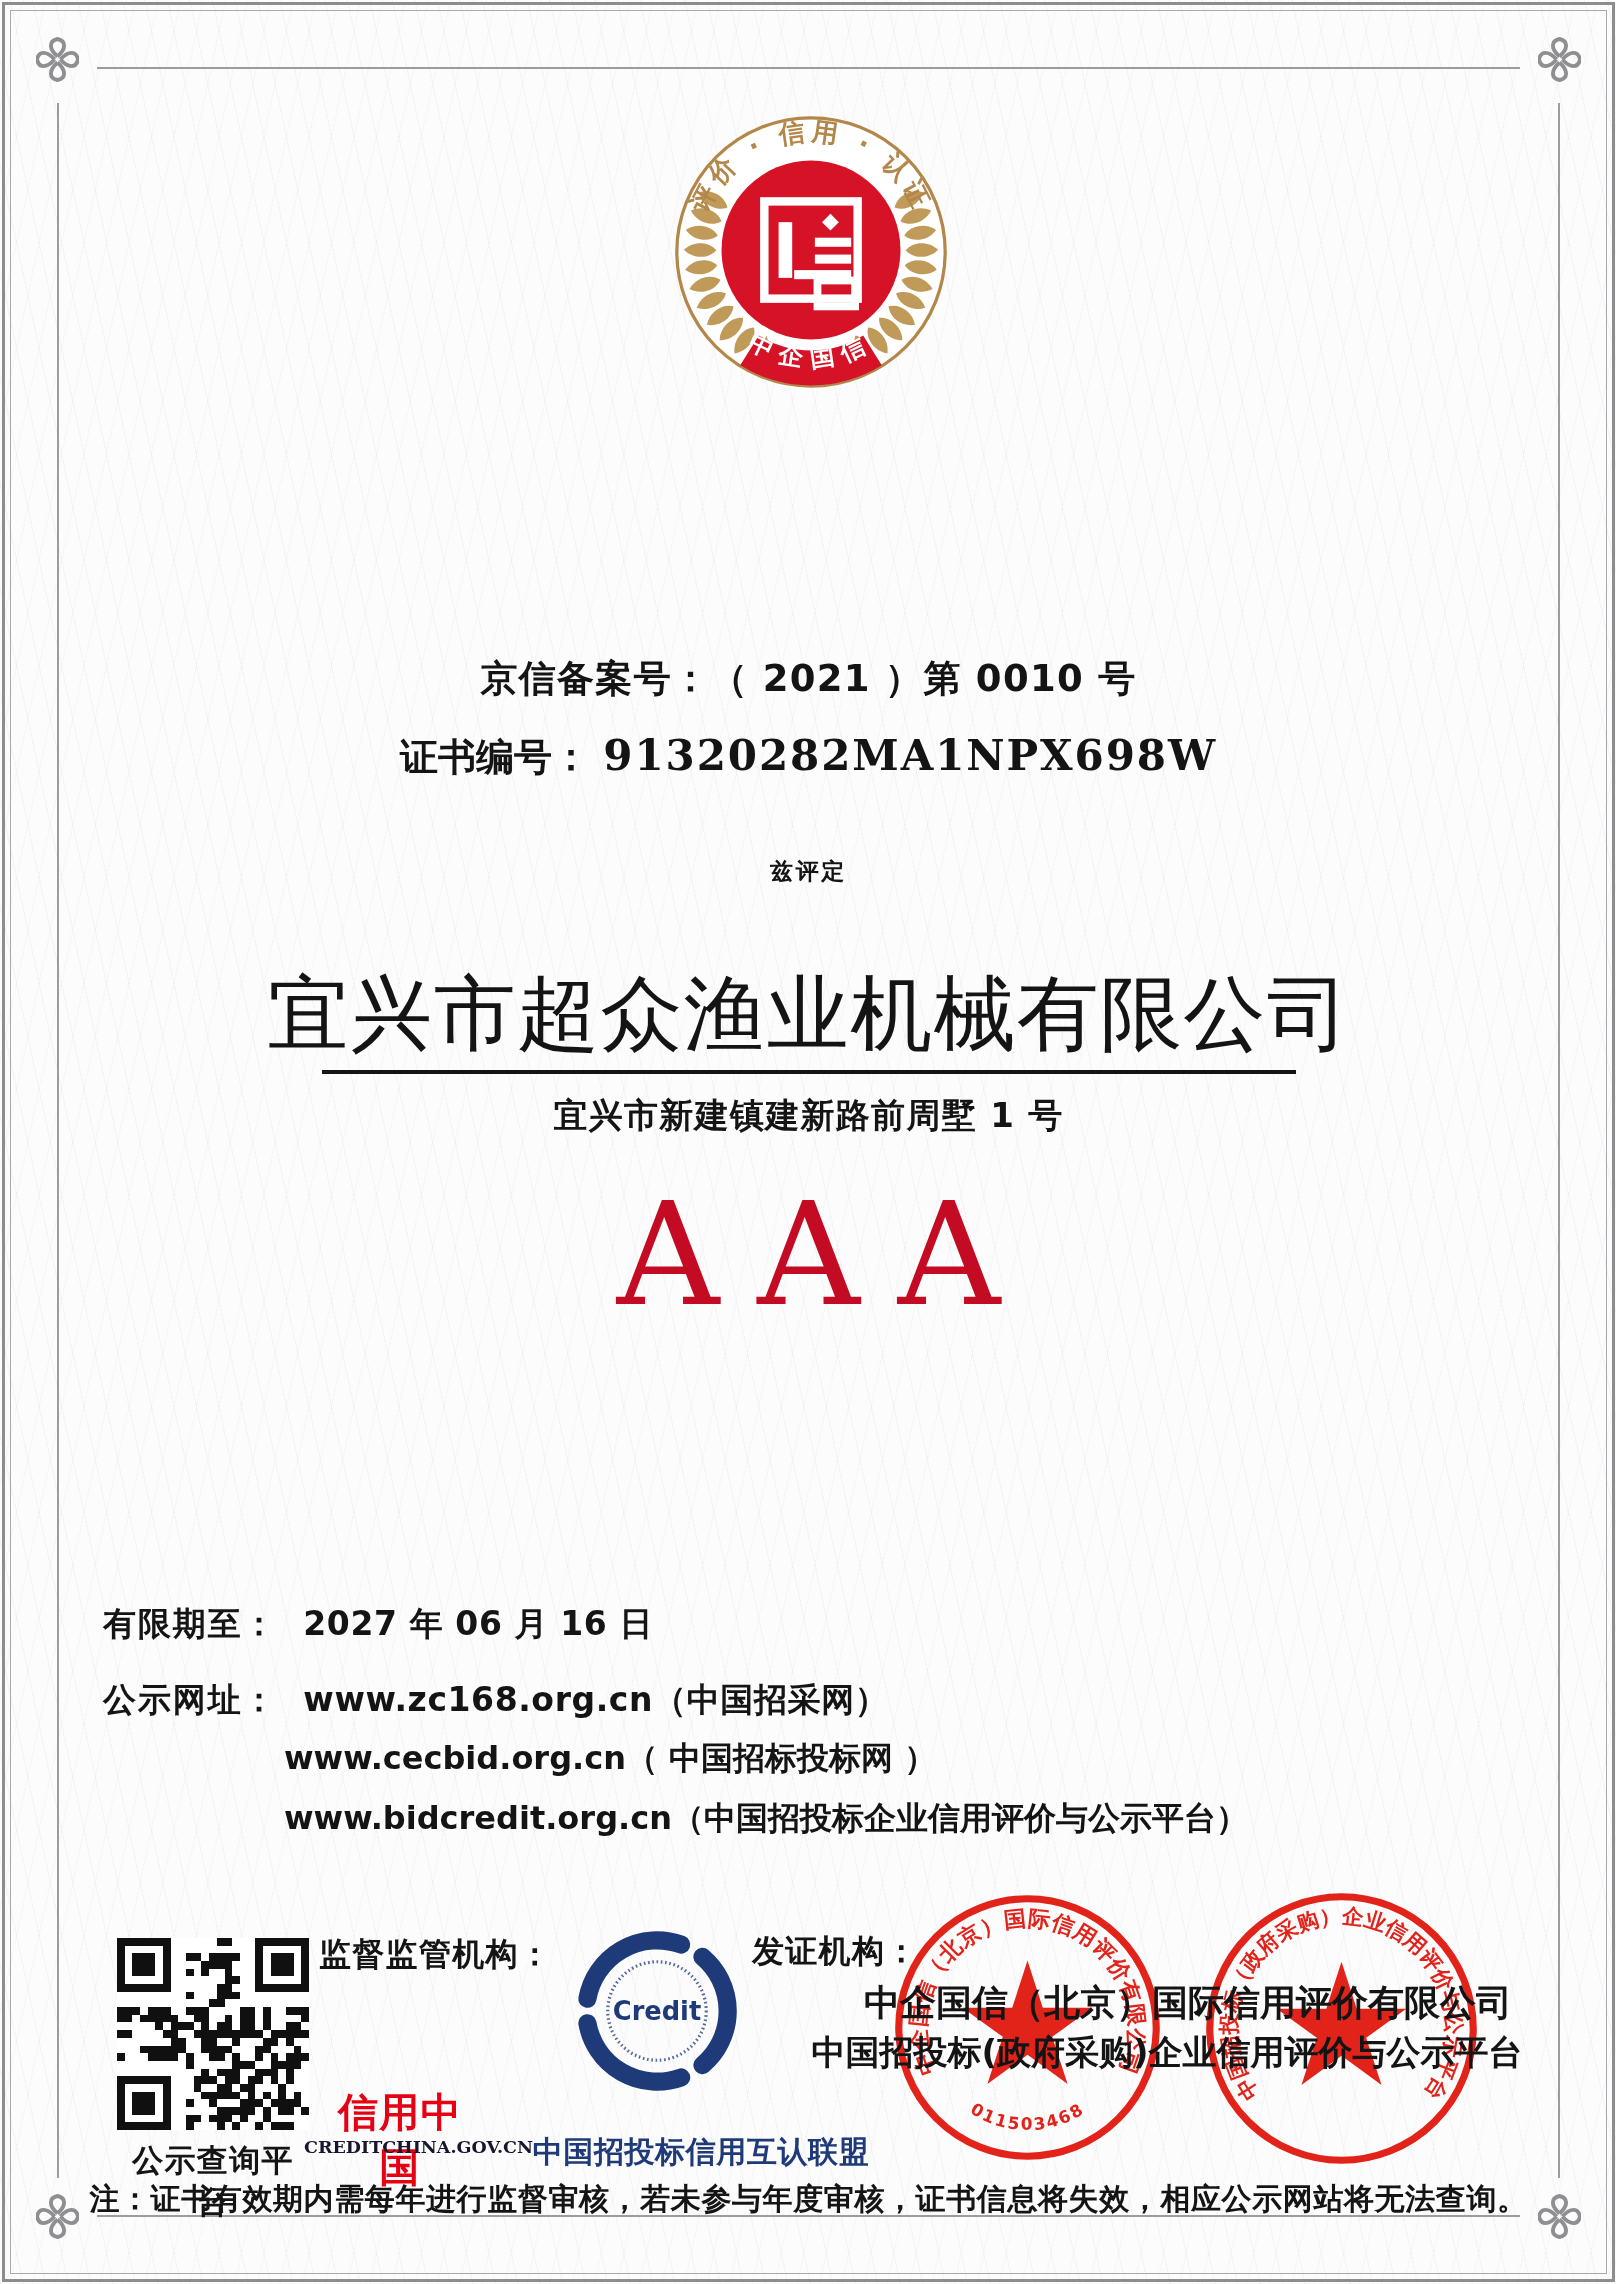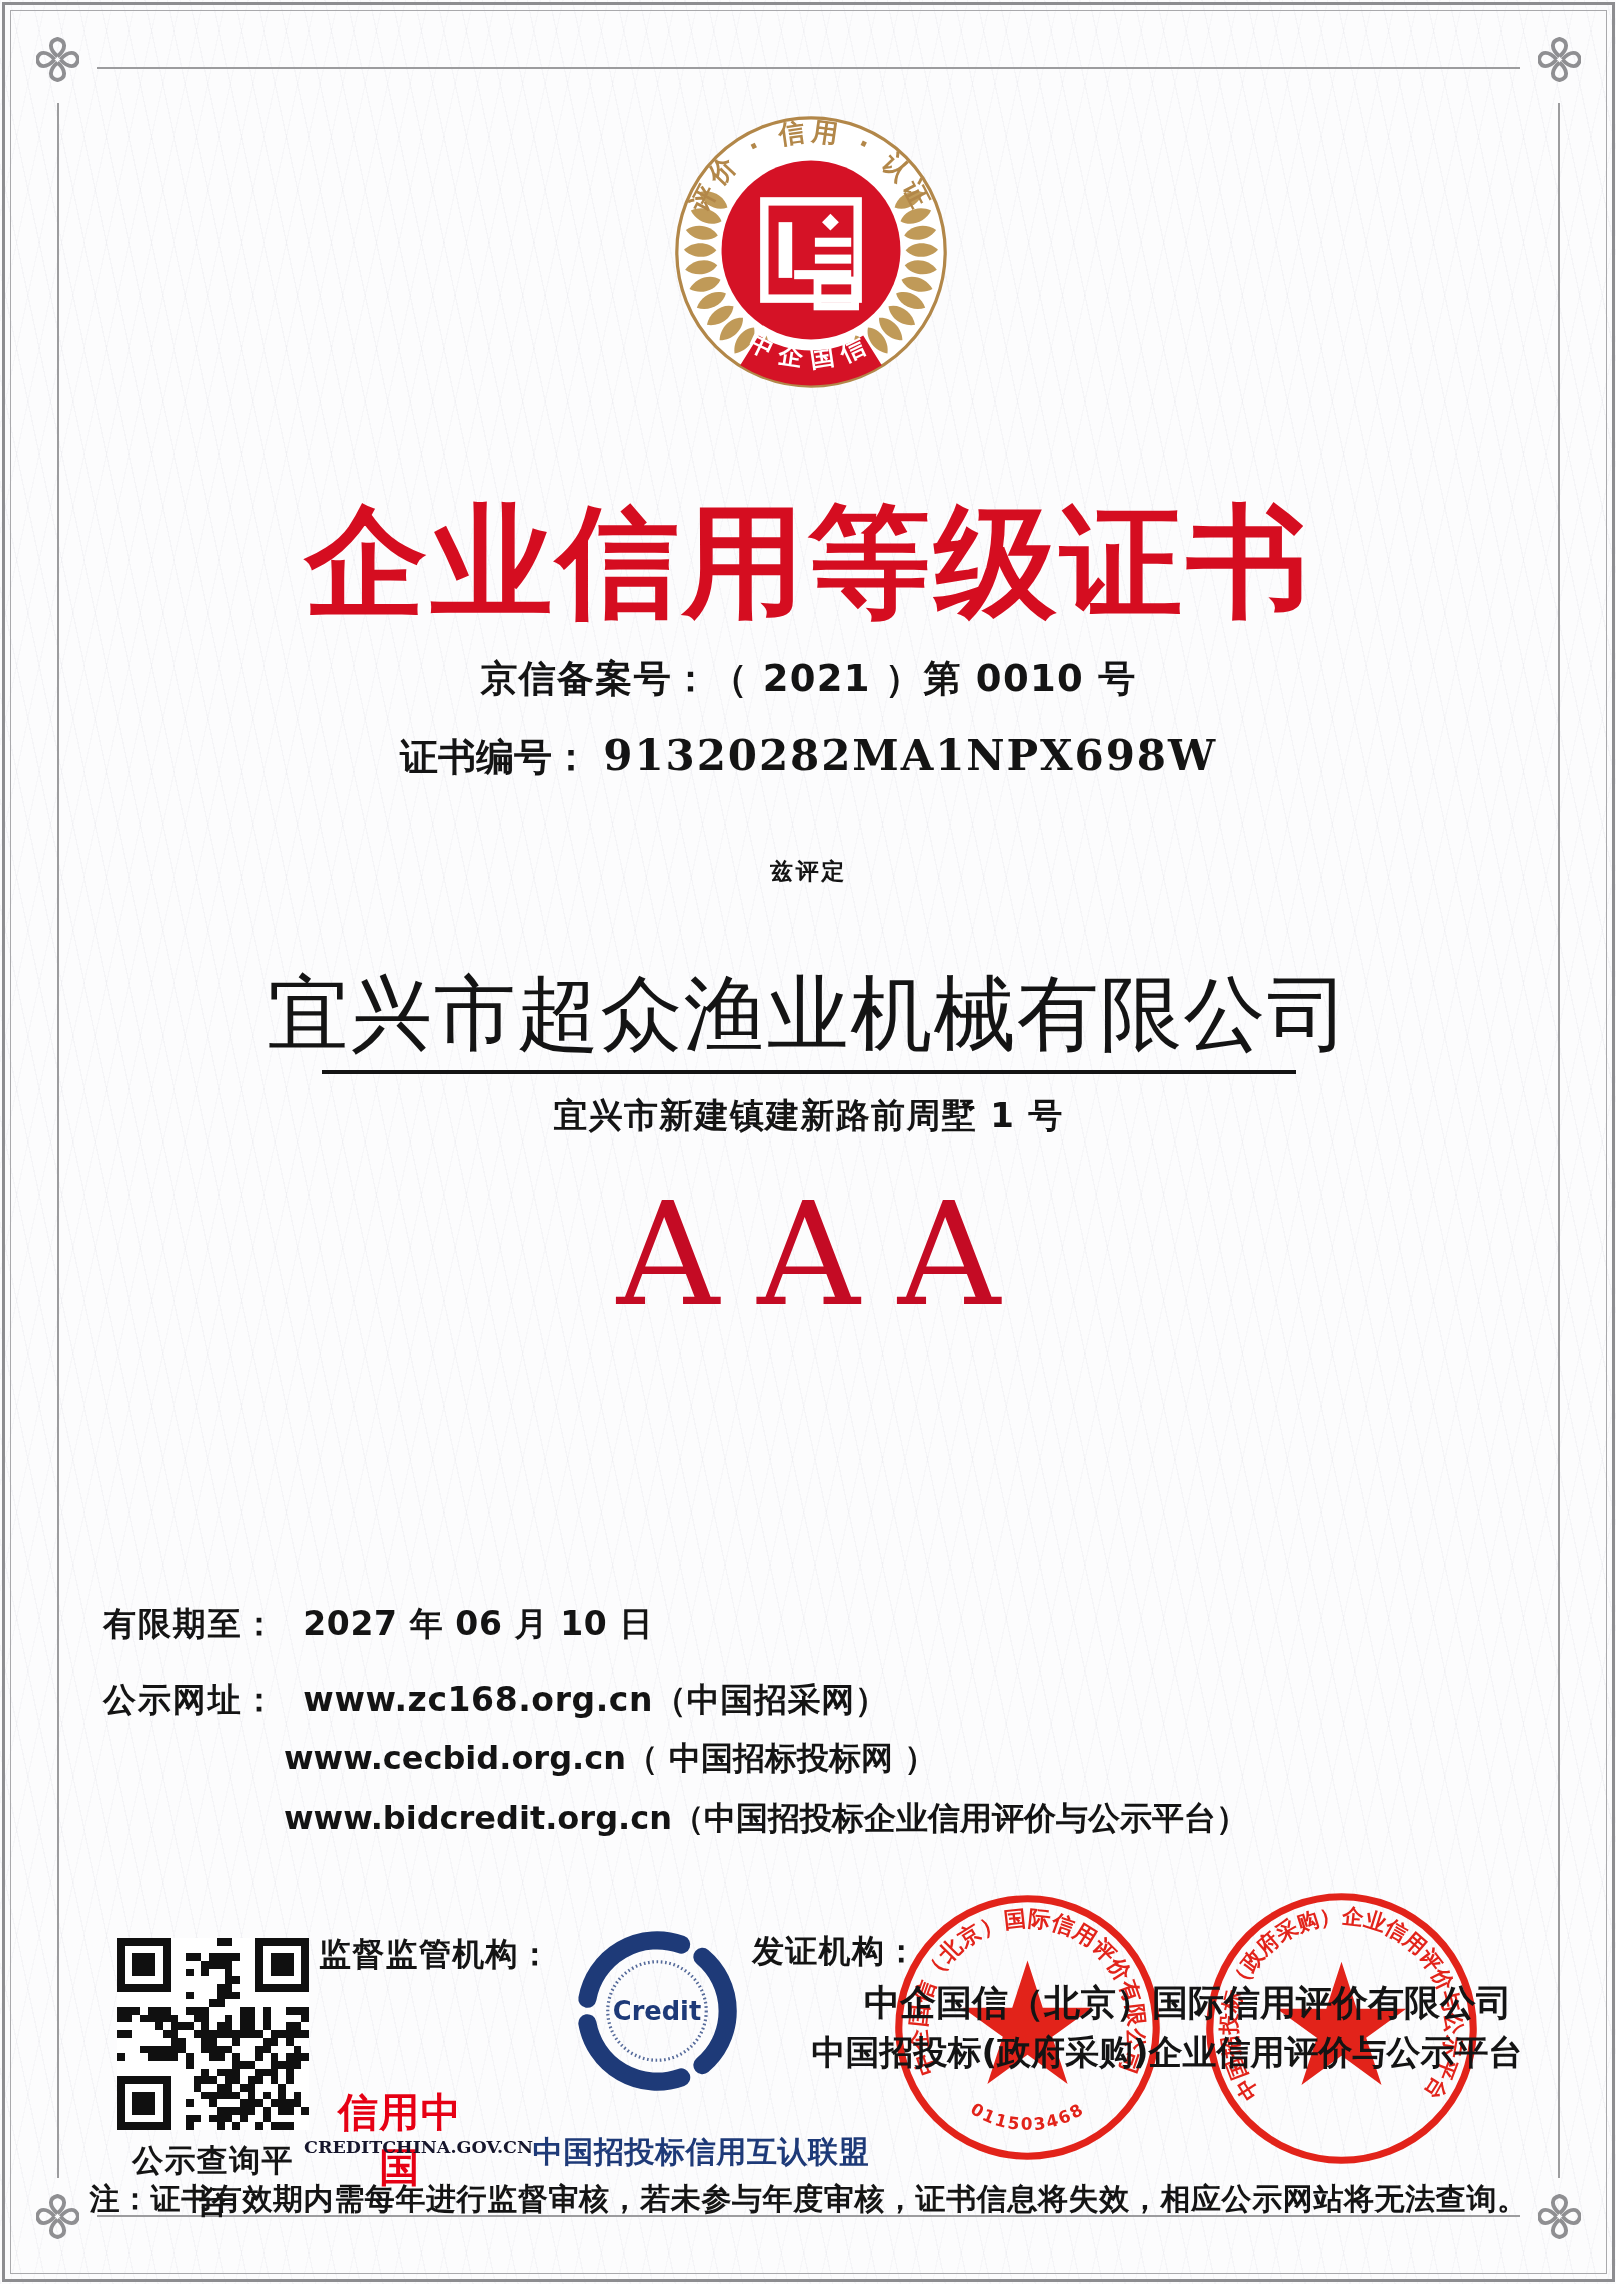--- a/index.html
+++ b/index.html
@@ -150,42 +150,41 @@
       <rect x="229" y="223" width="56" height="14" fill="#ffffff"></rect>
       <rect x="197" y="247" width="88" height="14" fill="#ffffff"></rect>
       <rect x="233" y="263" width="58" height="40" fill="none" stroke="#ffffff" stroke-width="12"></rect>
     </g>
     <path d="M113.8,393.7 A206,206 0 0 0 332.2,393.7 L303.5,347.9 A152,152 0 0 1 142.5,347.9 Z" fill="#d51226"></path>
     <text font-size="38" font-weight="700" fill="#ffffff" letter-spacing="14">
       <textPath href="#arcBan" startOffset="50%" text-anchor="middle">中企国信</textPath>
     </text>
   </svg>
 
-  <div class="abs ctr title">企业信用等级证书</div>
 
   <div class="abs ctr filing">
     <span>京信备案号：</span><span>（ 2021 ）第 0010 号</span>
   </div>
 
   <div class="abs ctr certno">
     <span>证书编号：</span>
     <span class="num">91320282MA1NPX698W</span>
   </div>
 
   <div class="abs ctr hereby">兹评定</div>
 
   <div class="abs ctr company">宜兴市超众渔业机械有限公司</div>
   <div class="abs cunder"></div>
   <div class="abs ctr addr">宜兴市新建镇建新路前周墅 1 号</div>
 
   <div class="abs ctr rating">AAA</div>
 
   <div class="row" style="top:1602px;">
     <span class="lab">有限期至：</span>
-    <span class="val">2027 年 06 月 10 日</span>
+    <span class="val">2027 年 06 月 16 日</span>
   </div>
   <div class="row" style="top:1678px;">
     <span class="lab">公示网址：</span>
     <span class="val">www.zc168.org.cn（中国招采网）</span>
   </div>
   <div class="weburl" style="top:1737px;">www.cecbid.org.cn（ 中国招标投标网 ）</div>
   <div class="weburl" style="top:1797px;">www.bidcredit.org.cn（中国招投标企业信用评价与公示平台）</div>
 
   <svg id="qr-svg" class="abs" style="left:117px;top:1938px;" width="192" height="192" viewBox="0 0 25 25" shape-rendering="crispEdges">
     <rect x="0" y="0" width="25" height="25" fill="#ffffff"></rect>

